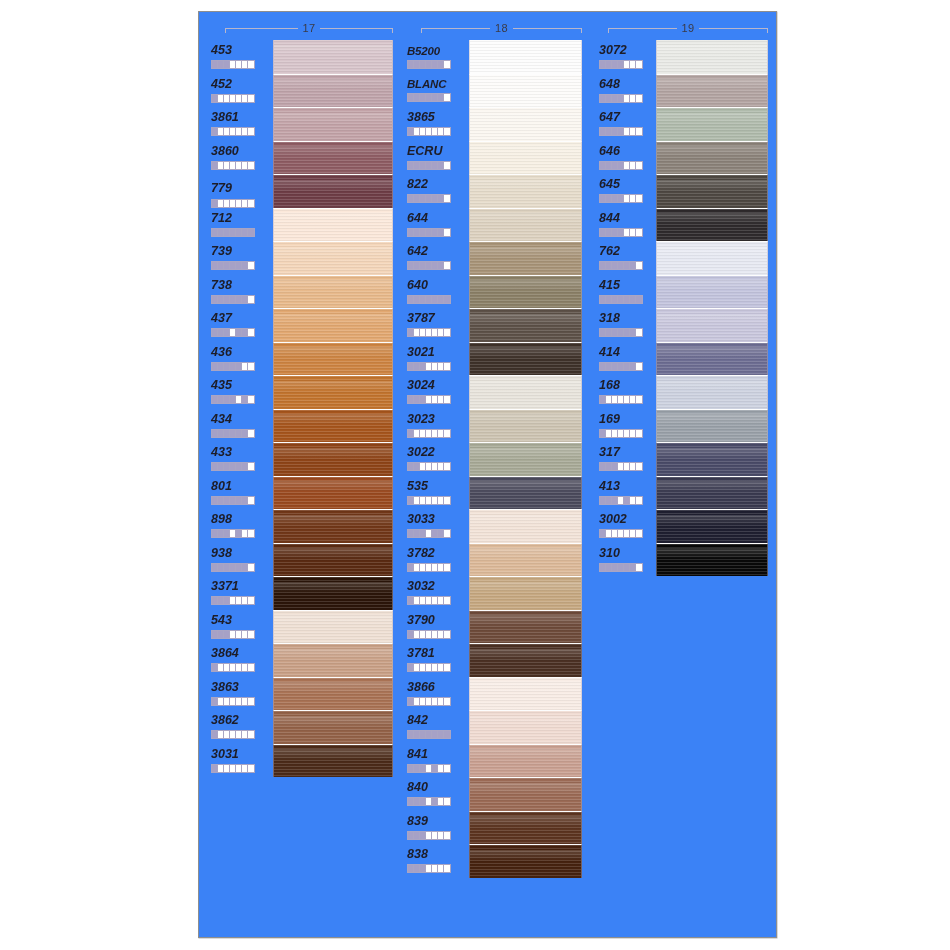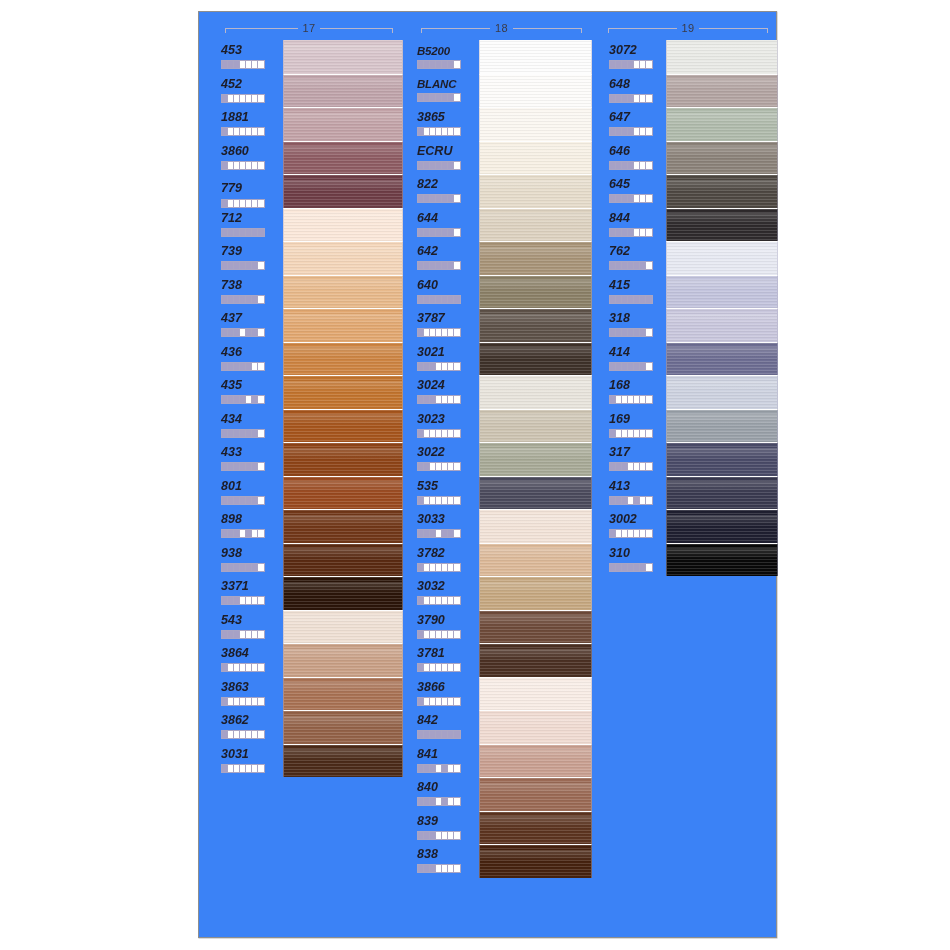--- a/index.html
+++ b/index.html
@@ -65,21 +65,21 @@
   .col-head .col-num {
     font-size: 11px;
     color: #3a3a46;
     padding: 0 5px;
     line-height: 1;
     letter-spacing: 0.3px;
     font-family: "Liberation Sans", sans-serif;
   }
 
   
-  .rows { position: absolute; left: 10px; top: 0; right: 0; }
+  .rows { position: absolute; left: 0; top: 0; right: 0; }
 
   .row {
     position: relative;
     width: 100%;
   }
 
   .swatch {
     position: absolute;
     top: 0;
     height: 100%;
@@ -195,21 +195,21 @@
                   <span class="cell"></span>
                   <span class="cell"></span>
                 </div>
               </div>
               <div class="swatch" style="left: 62px; width: 120px; background: rgb(192, 164, 171);">
                 <div class="gloss"></div>
               </div>
             </div>
             <div class="row" style="height: 33.5px;">
               <div class="label-box" style="width: 58px;">
-                <div class="code">1881</div>
+                <div class="code">3861</div>
                 <div class="grid">
                   <span class="cell on"></span>
                   <span class="cell"></span>
                   <span class="cell"></span>
                   <span class="cell"></span>
                   <span class="cell"></span>
                   <span class="cell"></span>
                   <span class="cell"></span>
                 </div>
               </div>

